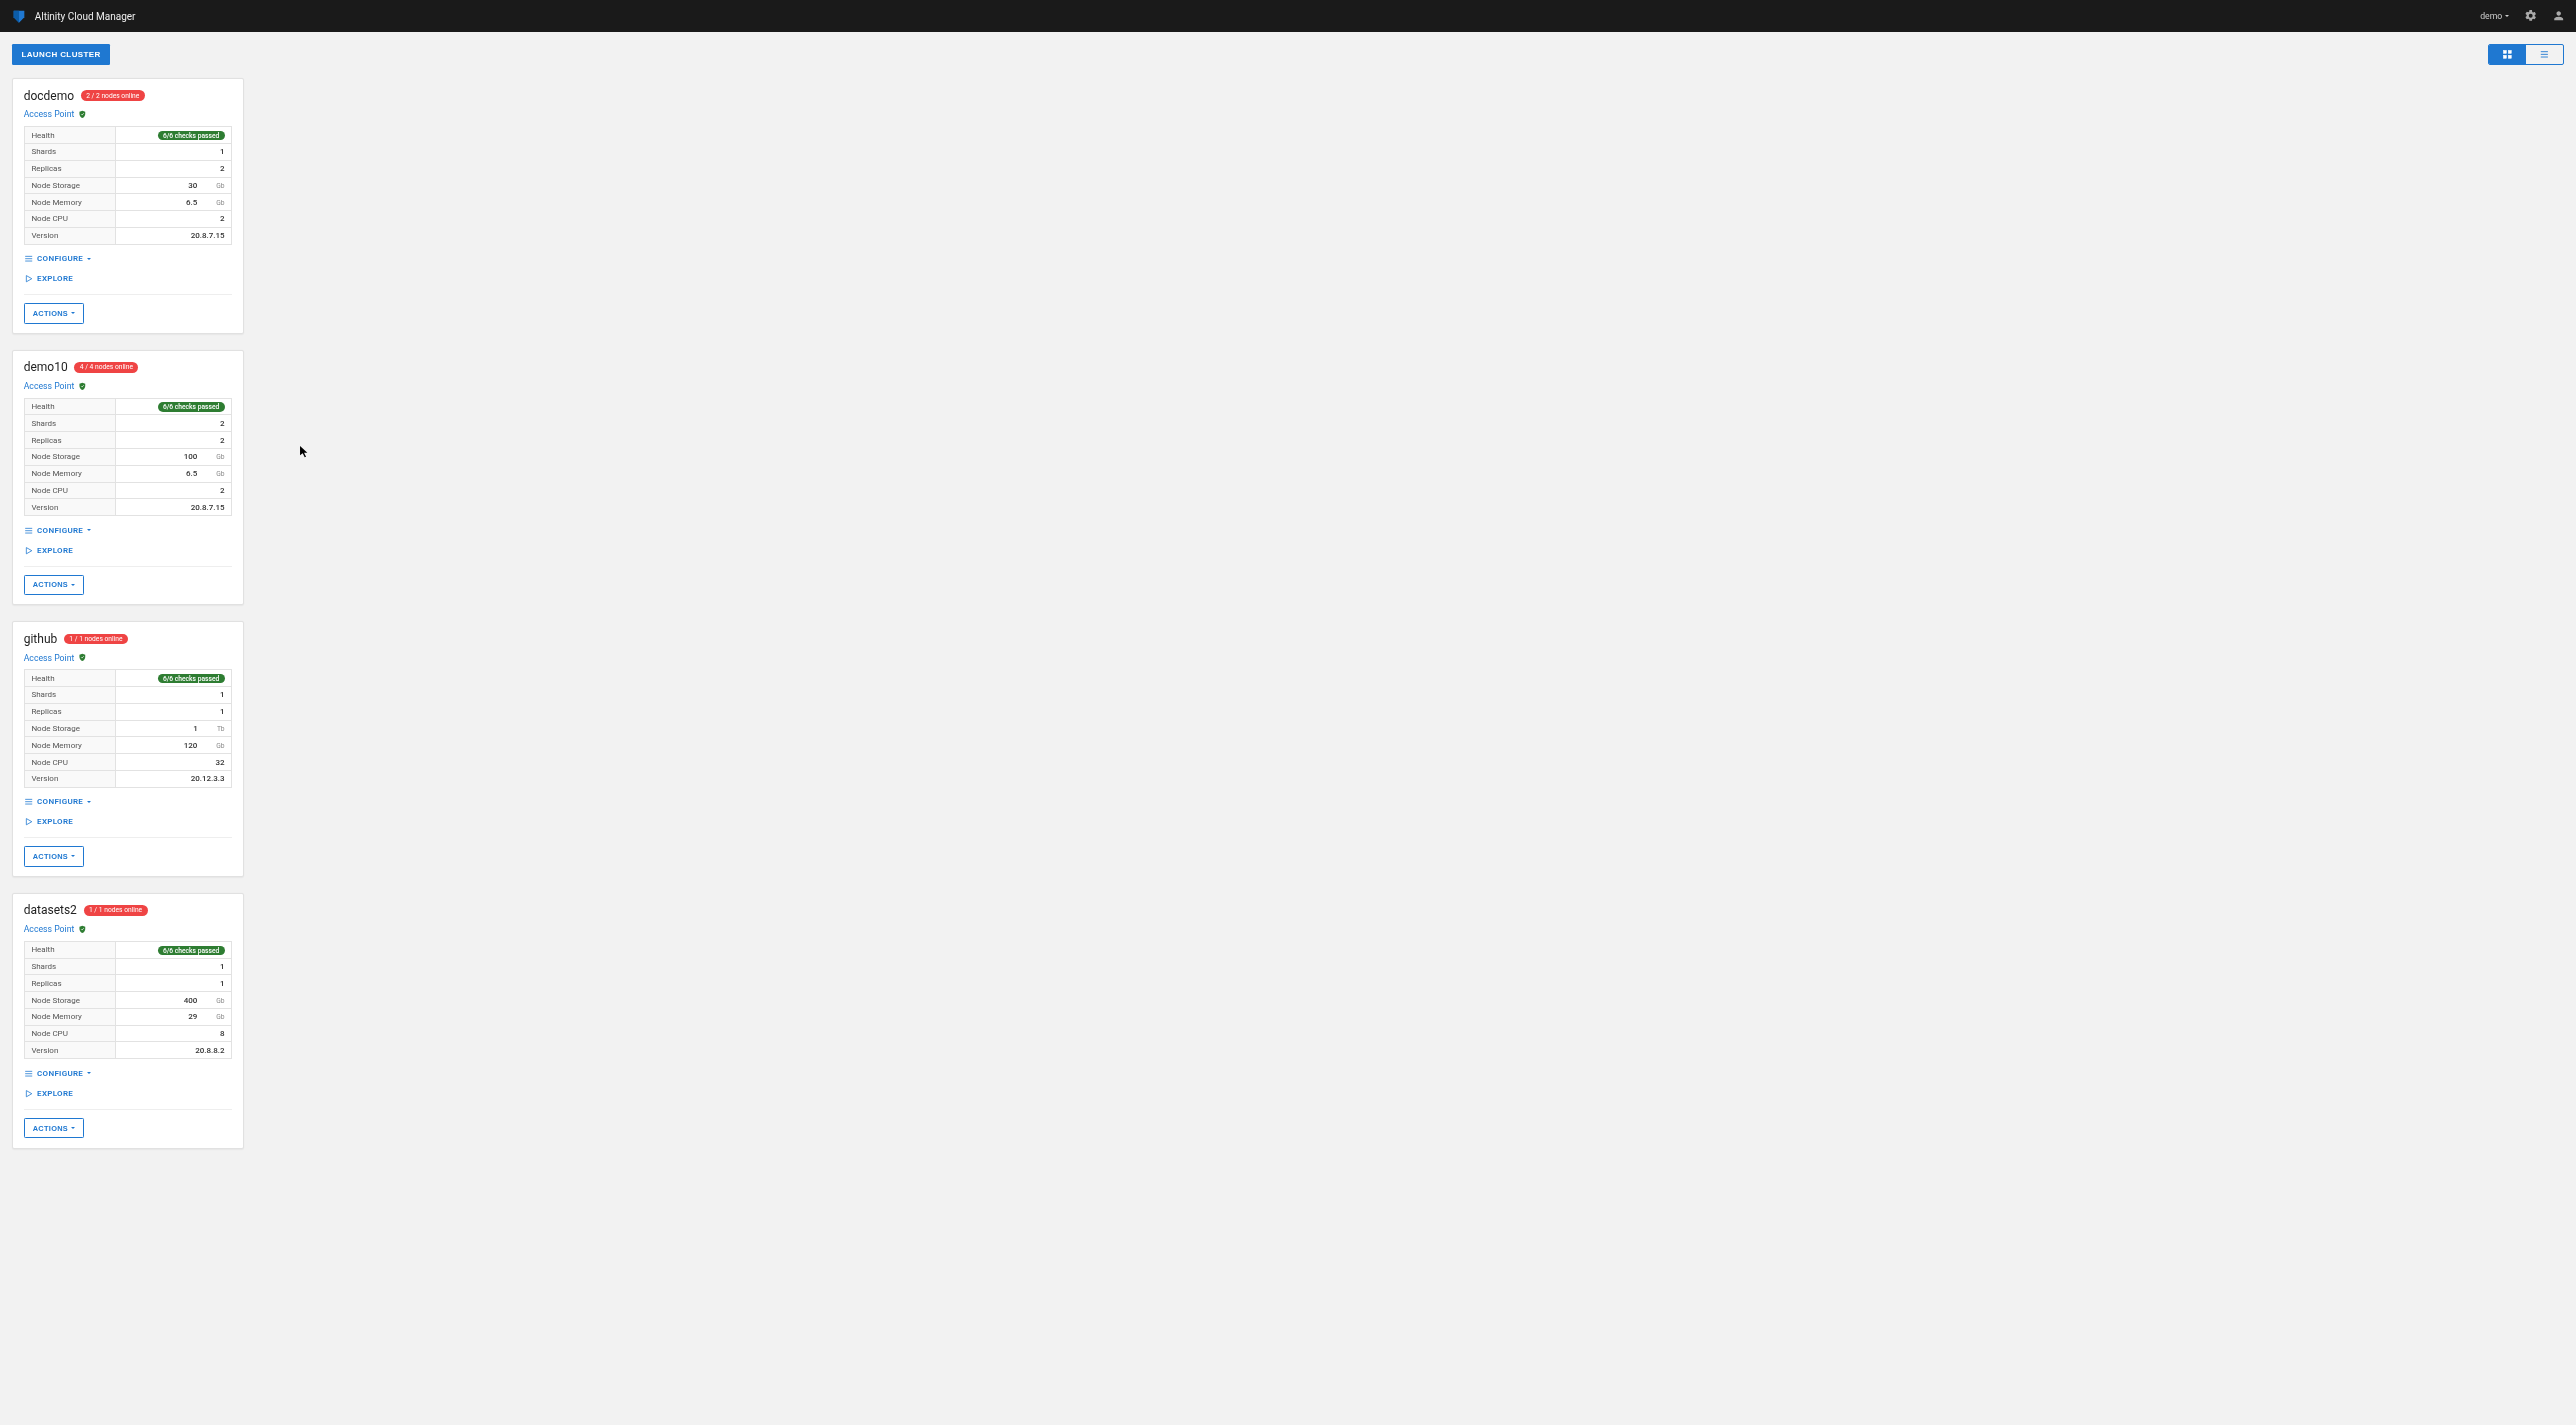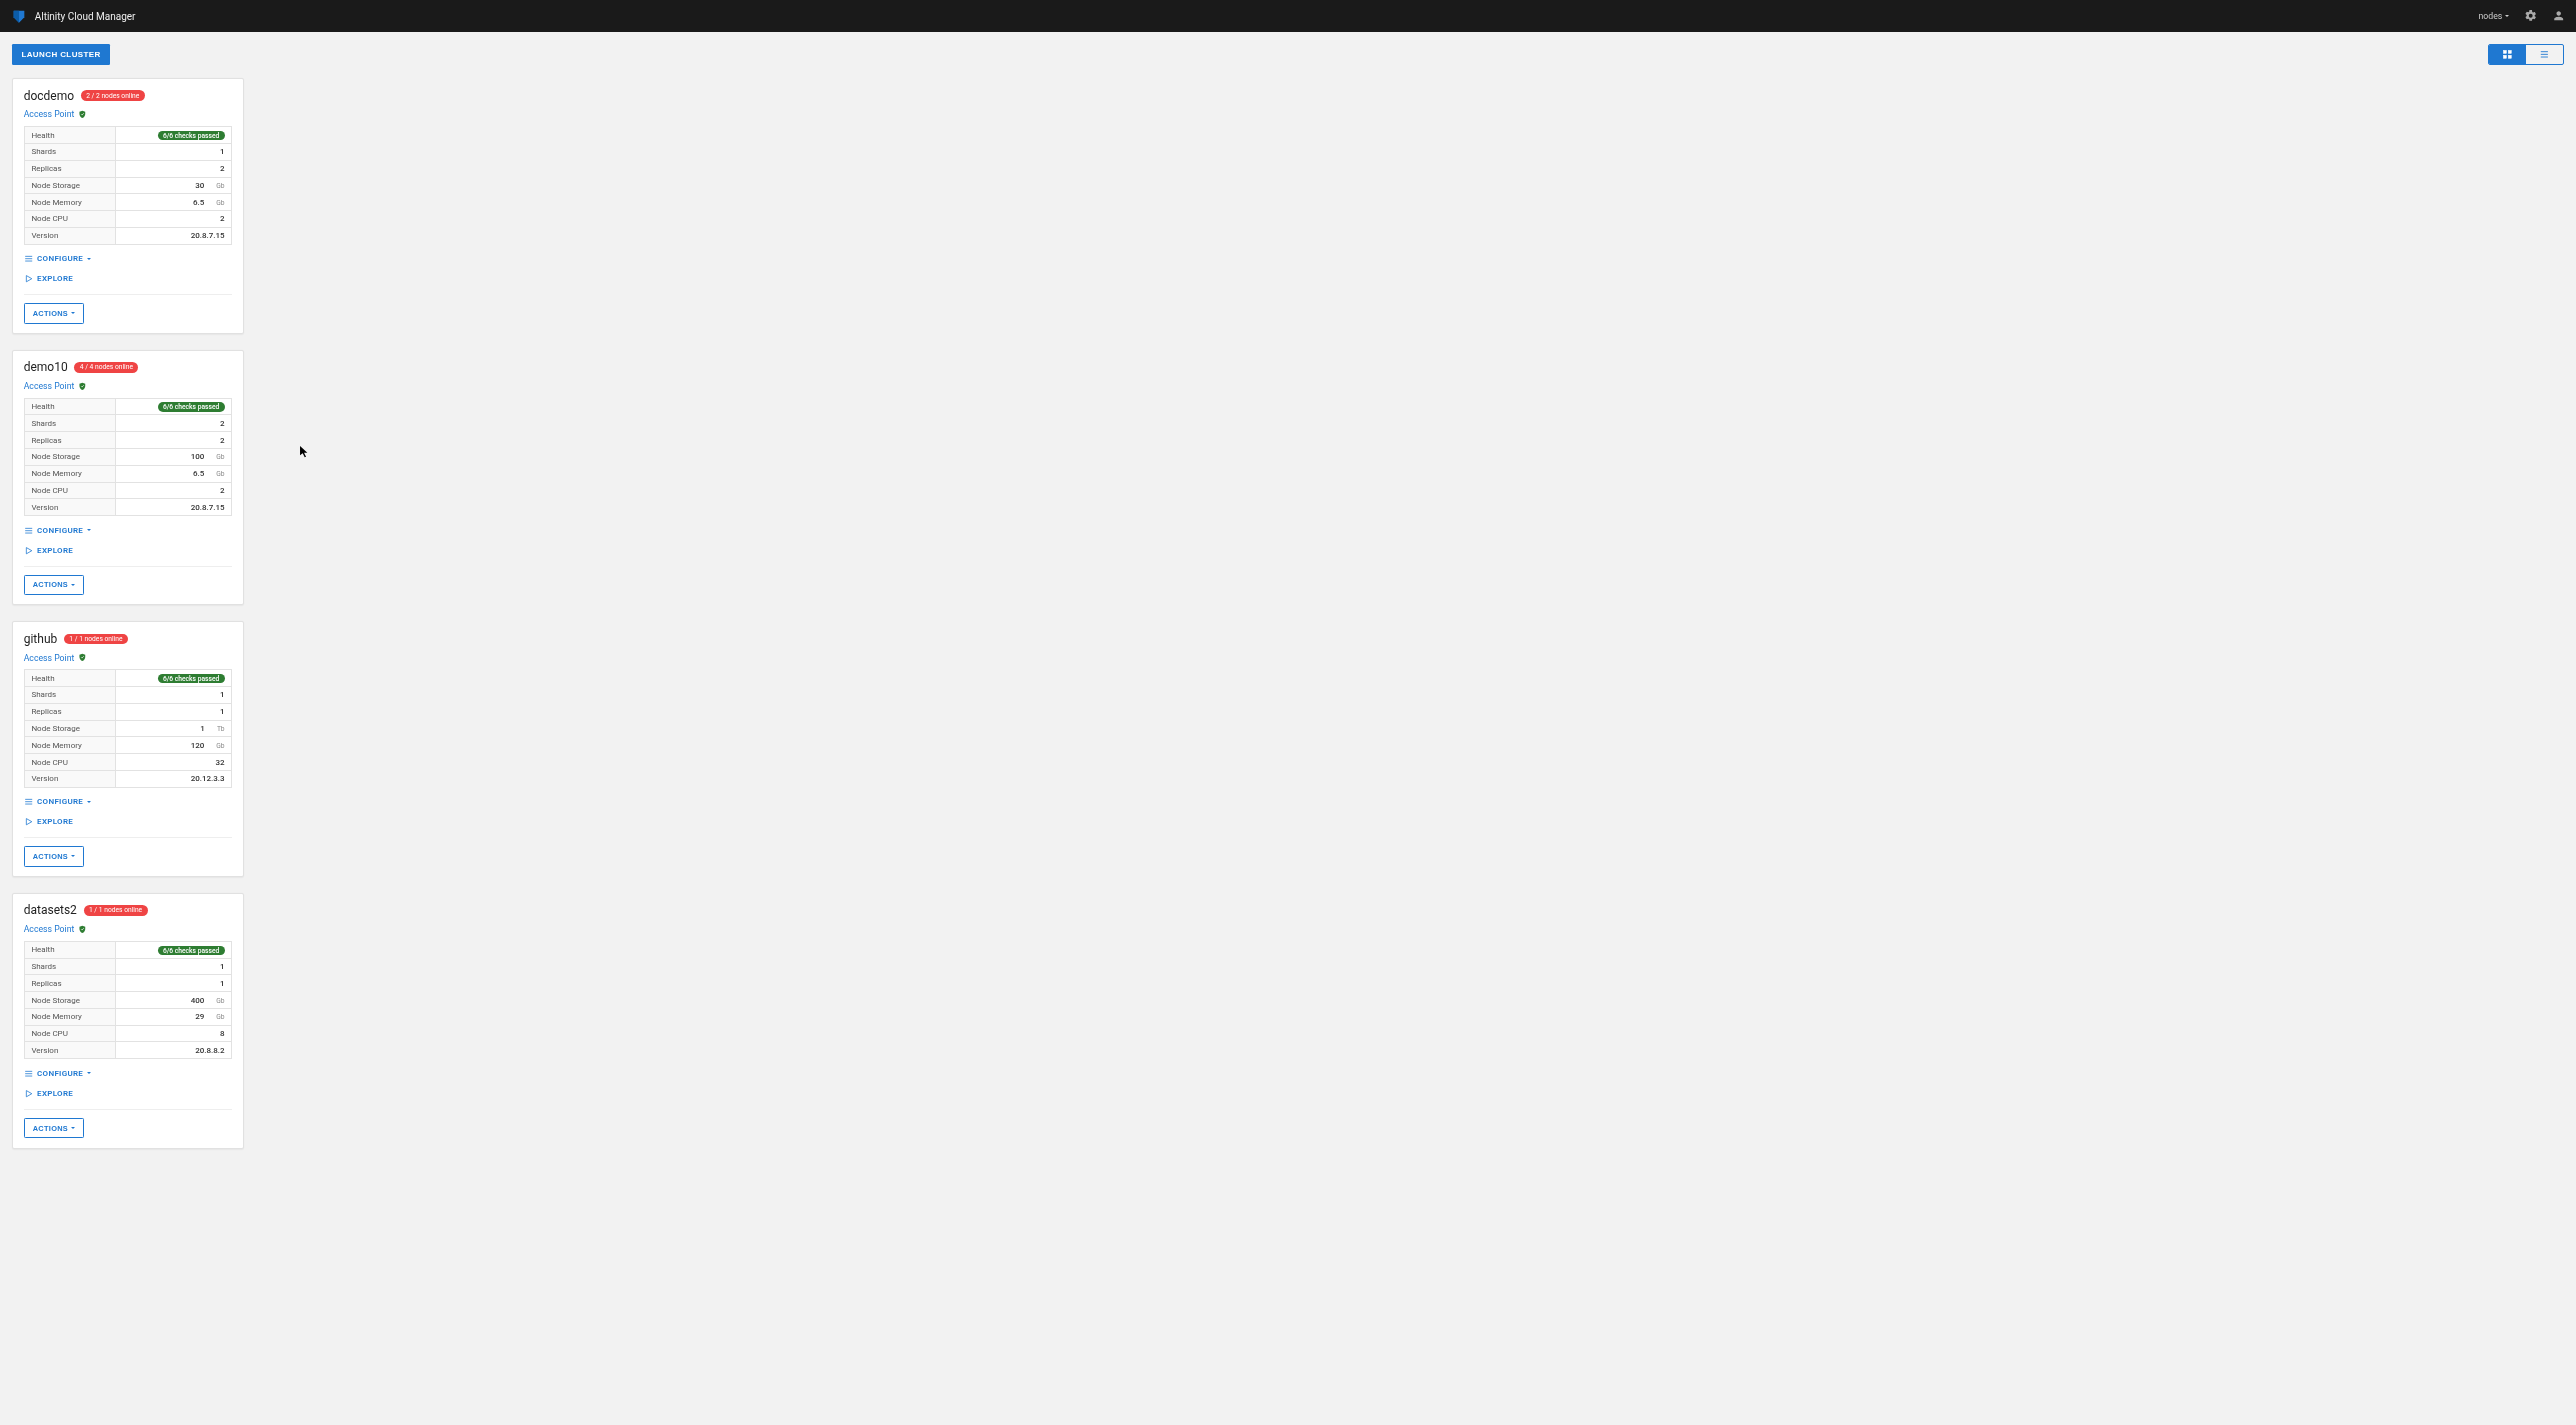--- a/index.html
+++ b/index.html
@@ -134,21 +134,21 @@
     background: #f9f9f9;
     width: 91px;
     color:#555;
   }
   .metrics-table td.val {
     background:#fff;
     color:#333;
     font-weight:500;
     text-align:right;
   }
-  .unit { font-size:6.7px; color:#888; font-weight:400; margin-left:12px;}
+  .unit { font-size:6.7px; color:#888; font-weight:400; margin-left:19px;}
   .cell-pill {
     background:#2e7d32;
     color:#fff;
     font-size:6.7px;
     border-radius:6px;
     padding:0.7px 5.4px;
   }
 
   .link-action {
     display:flex;
@@ -203,21 +203,21 @@
       <svg width="16" height="16" viewBox="0 0 24 24">
         <polygon points="4,4 20,4 20,14 12,22 4,14" fill="#1f78d1"></polygon>
         <polygon points="4,4 12,4 12,22 4,14" fill="#0b5ca8"></polygon>
       </svg>
     </span>
     <span class="logo-title">Altinity Cloud Manager</span>
   </div>
   <div class="topbar-spacer"></div>
   <div class="topbar-right">
     <div class="user-select">
-      <span>nodes</span>
+      <span>demo</span>
       <span class="chev-down"></span>
     </div>
     <span class="top-icon">
       <svg width="13.4" height="13.4" viewBox="0 0 24 24">
           <path d="M19.14,12.94a7.14,7.14,0,0,0,.05-.94,7.14,7.14,0,0,0-.05-.94l2.03-1.58a.5.5,0,0,0,.12-.64l-1.92-3.32a.5.5,0,0,0-.6-.22l-2.39.96a7.03,7.03,0,0,0-1.62-.94l-.36-2.54A.5.5,0,0,0,13.9,2h-3.8a.5.5,0,0,0-.49.42L9.25,4.96a7.03,7.03,0,0,0-1.62.94l-2.39-.96a.5.5,0,0,0-.6.22L2.72,8.48a.5.5,0,0,0,.12.64L4.87,10.7a7.14,7.14,0,0,0-.05.94,7.14,7.14,0,0,0,.05.94L2.84,14.16a.5.5,0,0,0-.12.64l1.92,3.32a.5.5,0,0,0,.6.22l2.39-.96a7.03,7.03,0,0,0,1.62.94l.36,2.54a.5.5,0,0,0,.49.42h3.8a.5.5,0,0,0,.49-.42l.36-2.54a7.03,7.03,0,0,0,1.62-.94l2.39.96a.5.5,0,0,0,.6-.22l1.92-3.32a.5.5,0,0,0-.12-.64ZM12,15.5A3.5,3.5,0,1,1,15.5,12,3.5,3.5,0,0,1,12,15.5Z"></path>
         </svg>
     </span>
     <span class="top-icon">
       <svg width="13.4" height="13.4" viewBox="0 0 24 24">
           <path d="M12 12c2.21 0 4-1.79 4-4s-1.79-4-4-4-4 1.79-4 4 1.79 4 4 4zm0 2c-2.67 0-8 1.34-8 4v2h16v-2c0-2.66-5.33-4-8-4z"></path>

